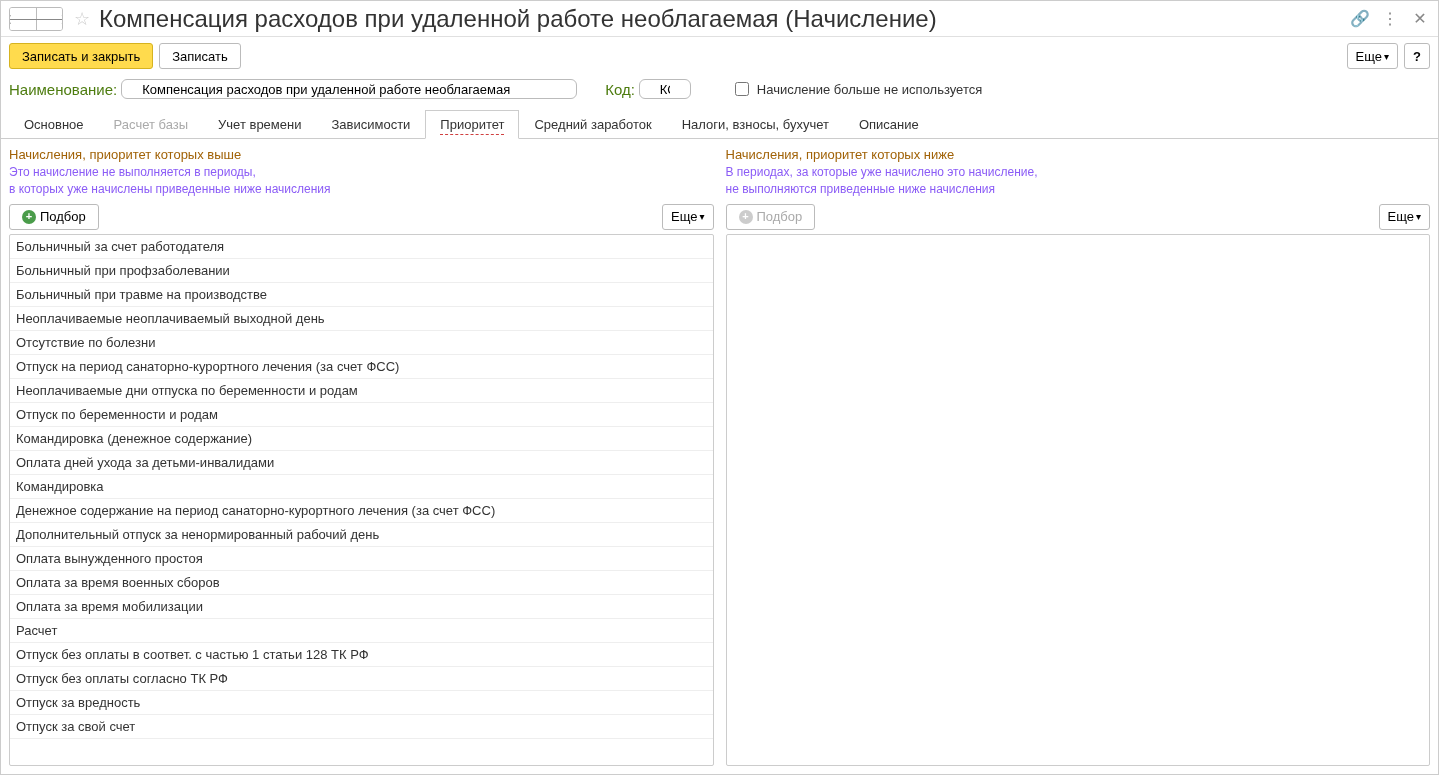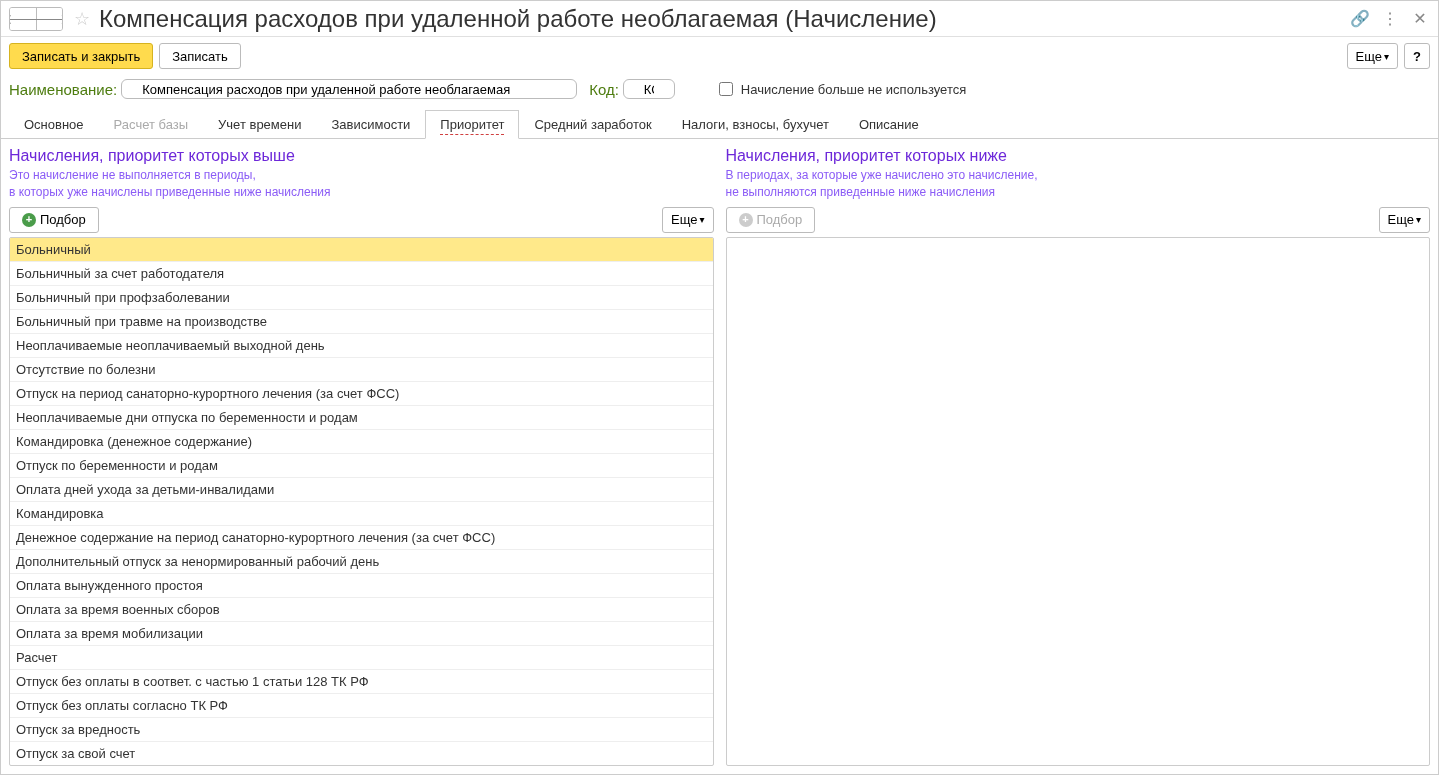--- a/index.html
+++ b/index.html
@@ -27,21 +27,21 @@
 .input-code { width: 52px; }
 .checkbox-wrap { display: flex; align-items: center; gap: 8px; margin-left: 8px; padding-left: 32px; }
 .checkbox { width: 14px; height: 14px; }
 .tabs { display: flex; border-bottom: 1px solid #ccc; padding: 0 8px; margin-top: 6px; }
 .tab { padding: 6px 14px; border: 1px solid transparent; border-bottom: none; cursor: pointer; font-size: 13px; color: #333; position: relative; top: 1px; }
 .tab.active { border-color: #ccc; background: #fff; border-bottom: 1px solid #fff; }
 .tab.active .tab-underline { position: absolute; bottom: 3px; left: 14px; right: 14px; border-bottom: 1px dashed #d04040; }
 .tab.disabled { color: #aaa; }
 .tab-content { flex: 1; display: flex; padding: 8px; gap: 12px; overflow: hidden; }
 .panel { flex: 1; display: flex; flex-direction: column; min-width: 0; }
-.panel-title { color: #6d28d9; font-size: 16px; margin-bottom: 2px; }
+.panel-title { color: #a16207; font-size: 13px; margin-bottom: 2px; }
 .panel-desc { color: #8b5cf6; font-size: 12px; line-height: 1.4; margin-bottom: 6px; }
 .panel-toolbar { display: flex; align-items: center; gap: 6px; margin-bottom: 4px; }
 .btn-add { display: flex; align-items: center; gap: 4px; }
 .btn-add.disabled { color: #aaa; }
 .add-icon { width: 14px; height: 14px; border-radius: 50%; background: #4a9c4a; color: #fff; display: flex; align-items: center; justify-content: center; font-size: 11px; font-weight: bold; line-height: 1; }
 .add-icon.gray { background: #ccc; }
 .list-wrap { flex: 1; border: 1px solid #ccc; border-radius: 2px; overflow: hidden; display: flex; }
 .list { flex: 1; overflow-y: scroll; }
 .list-row { padding: 4px 6px; border-bottom: 1px solid #eee; cursor: pointer; font-size: 13px; }
 .list-row.selected { background: #ffe98a; }
@@ -71,21 +71,21 @@
     <button class="btn btn-yellow">Записать и закрыть</button>
     <button class="btn">Записать</button>
     <div class="spacer"></div>
     <button class="btn btn-more">Еще</button>
     <button class="btn btn-help">?</button>
   </div>
 
   <div class="form-row">
     <span class="form-label">Наименование:</span>
     <input class="form-input input-name" value="Компенсация расходов при удаленной работе необлагаемая" style="">
-    <span class="form-label" style="margin-left:8px">Код:</span>
+    <span class="form-label" style="margin-left:24px">Код:</span>
     <input class="form-input input-code" value="КОУН" style="">
     <label class="checkbox-wrap">
       <input type="checkbox" class="checkbox" style="">
       <span>Начисление больше не используется</span>
     </label>
   </div>
 
   <div class="tabs" id="tabs-container">
       <div class="tab">Основное</div>
       <div class="tab disabled">Расчет базы</div>
@@ -107,30 +107,29 @@
       <div class="panel-toolbar">
         <button class="btn btn-add">
           <span class="add-icon">+</span>
           <span>Подбор</span>
         </button>
         <div class="spacer"></div>
         <button class="btn btn-more">Еще</button>
       </div>
       <div class="list-wrap">
         <div class="list" id="left-list">
-            <div class="list-row selected">Больничный</div>
             <div class="list-row">Больничный за счет работодателя</div>
             <div class="list-row">Больничный при профзаболевании</div>
             <div class="list-row">Больничный при травме на производстве</div>
             <div class="list-row">Неоплачиваемые неоплачиваемый выходной день</div>
             <div class="list-row">Отсутствие по болезни</div>
             <div class="list-row">Отпуск на период санаторно-курортного лечения (за счет ФСС)</div>
             <div class="list-row">Неоплачиваемые дни отпуска по беременности и родам</div>
+            <div class="list-row">Отпуск по беременности и родам</div>
             <div class="list-row">Командировка (денежное содержание)</div>
-            <div class="list-row">Отпуск по беременности и родам</div>
             <div class="list-row">Оплата дней ухода за детьми-инвалидами</div>
             <div class="list-row">Командировка</div>
             <div class="list-row">Денежное содержание на период санаторно-курортного лечения (за счет ФСС)</div>
             <div class="list-row">Дополнительный отпуск за ненормированный рабочий день</div>
             <div class="list-row">Оплата вынужденного простоя</div>
             <div class="list-row">Оплата за время военных сборов</div>
             <div class="list-row">Оплата за время мобилизации</div>
             <div class="list-row">Расчет</div>
             <div class="list-row">Отпуск без оплаты в соответ. с частью 1 статьи 128 ТК РФ</div>
             <div class="list-row">Отпуск без оплаты согласно ТК РФ</div>

